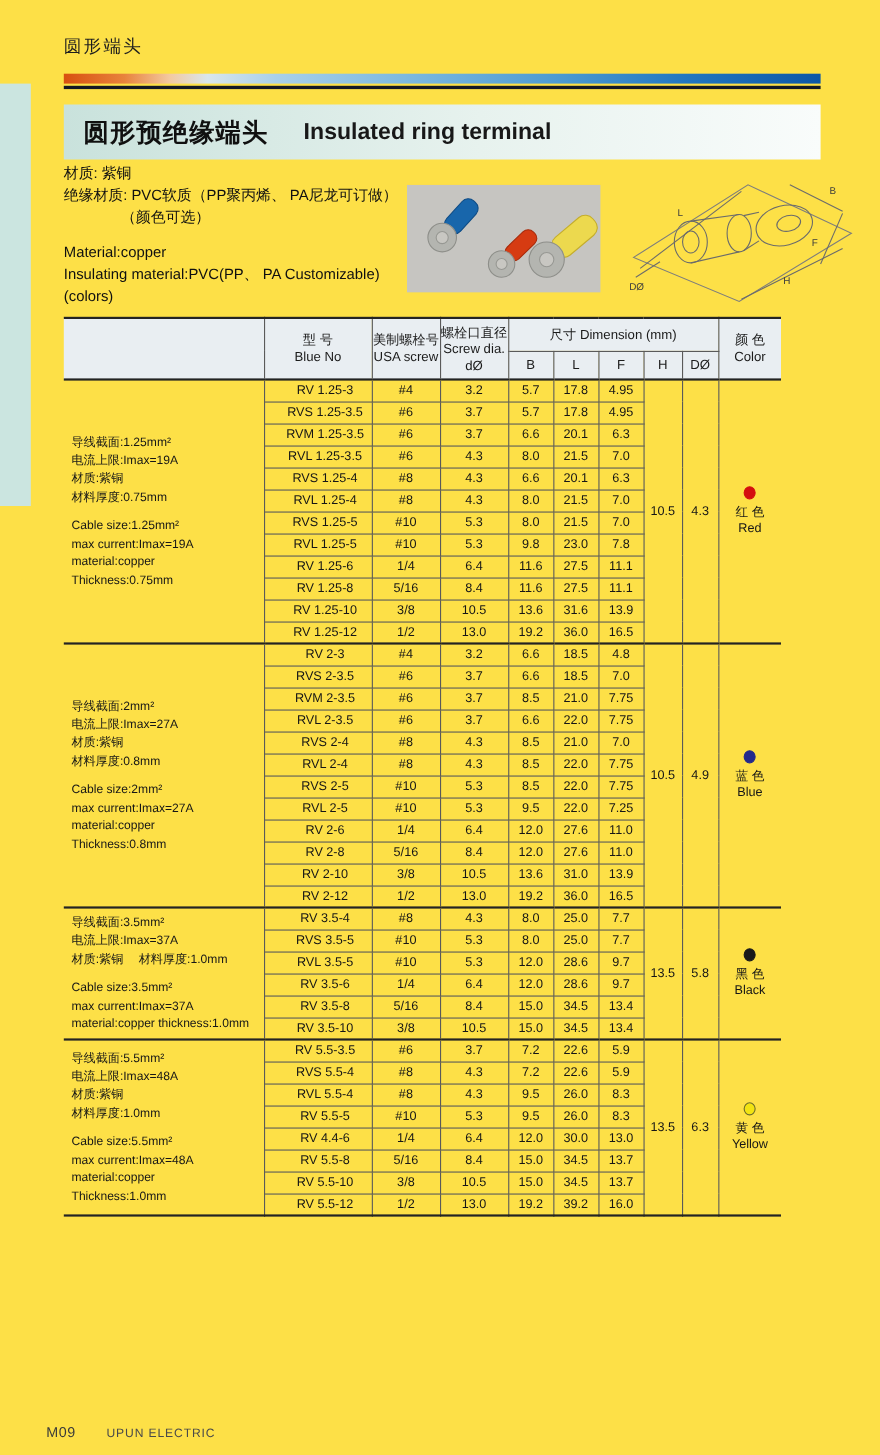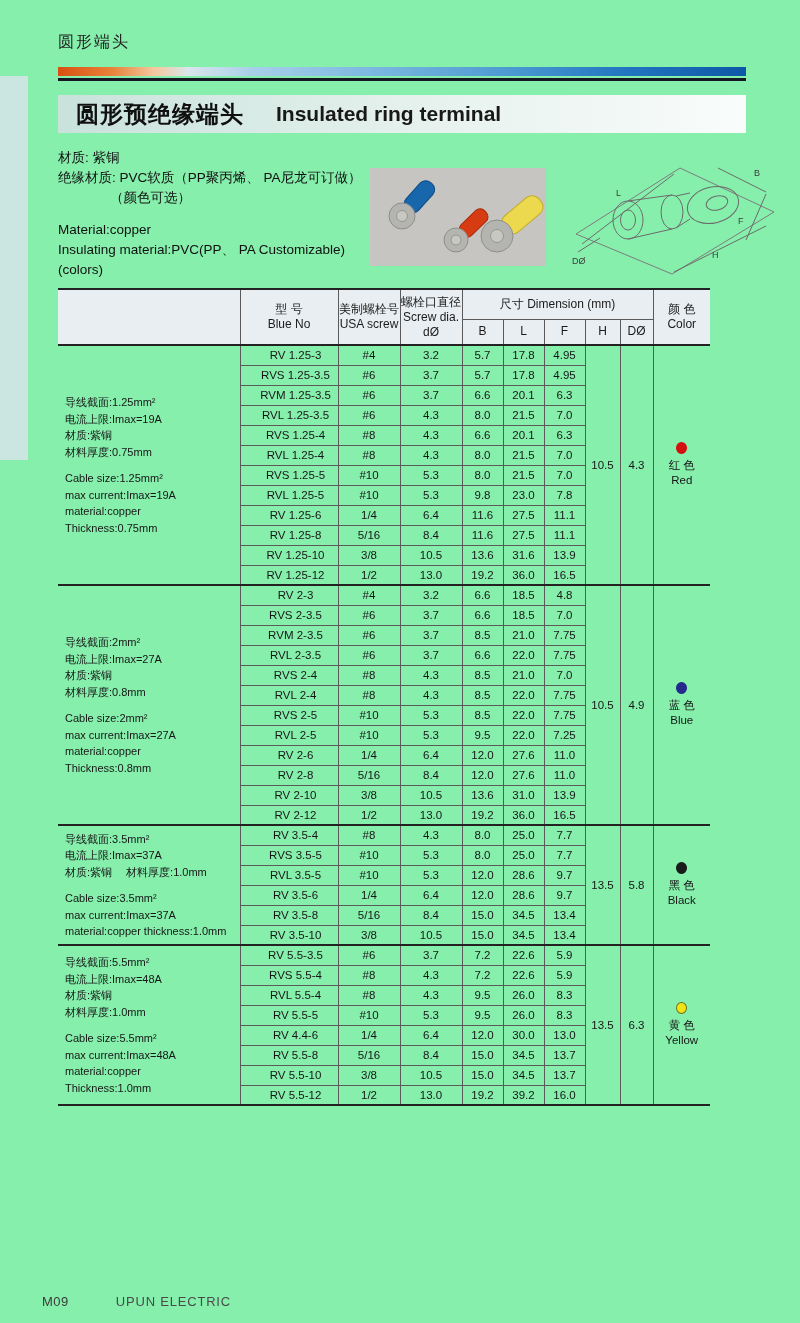--- a/index.html
+++ b/index.html
@@ -8,30 +8,30 @@
     --underline:#141824;
     --title-bg-left:#c9e2dc;
     --header-bg:#e9eef2;
     --side-strip:#cbe5e0;
     --line:#5a5a5a;
     --line-strong:#232323;
   }
   *{margin:0;padding:0;box-sizing:border-box;}
   html,body{background:#ffffff;}
   body{font-family:"Liberation Sans","DejaVu Sans",sans-serif;color:#1a1a1a;}
-  .page{position:relative;width:800px;height:1323px;background:#86efac;overflow:hidden;}
+  .page{position:relative;width:800px;height:1323px;background:#fde047;overflow:hidden;}
 
   .side-strip{position:absolute;left:0;top:76px;width:28px;height:384px;background:var(--side-strip);}
 
   .breadcrumb{position:absolute;left:58px;top:32px;font-size:16px;letter-spacing:2px;color:#1e1e1e;}
   .grad-bar{position:absolute;left:58px;top:67px;width:688px;height:9px;
     background:linear-gradient(90deg,#d8500f 0%,#e8833c 8%,#f3c9a0 14%,#d9e6ec 19%,#a9d0e9 28%,#7db9e0 45%,#4d9bd2 65%,#2277c0 82%,#0d57a7 100%);}
   .grad-underline{position:absolute;left:58px;top:78px;width:688px;height:3px;background:var(--underline);}
 
-  .title-bar{position:absolute;left:58px;top:95px;width:688px;height:38px;
+  .title-bar{position:absolute;left:58px;top:95px;width:688px;height:50px;
     background:linear-gradient(90deg,var(--title-bg-left) 0%,#e7f2ee 55%,#f9fcfb 100%);
     display:flex;align-items:center;padding-left:18px;}
   .title-cn{font-size:23px;font-weight:700;letter-spacing:1px;color:#101010;}
   .title-en{font-size:21px;font-weight:600;color:#181818;margin-left:32px;}
 
   .intro{position:absolute;left:58px;top:148px;width:320px;font-size:13.5px;line-height:20px;color:#101010;}
   .intro .indent{padding-left:52px;}
   .intro .gap{height:12px;}
 
   .photo{position:absolute;left:370px;top:168px;width:176px;height:98px;}
@@ -49,21 +49,21 @@
   .spec-table tbody td{height:20px;}
   .spec-table tbody tr.group-start td{border-top:2px solid var(--line-strong);}
   .desc-cell{text-align:left !important;padding:4px 4px 4px 7px !important;font-size:11px !important;line-height:16.5px;color:#1c1c1c;}
   .desc-cell .gap{height:10px;}
   .item-cell{text-align:center;padding-left:13px !important;}
   .color-cell .dot{display:inline-block;width:11px;height:12px;border-radius:50%;border:1px solid transparent;margin-bottom:2px;}
   .color-cell div{line-height:15px;font-size:11.5px;}
 
   .footer{position:absolute;left:42px;top:1286px;display:flex;align-items:baseline;}
   .footer .pageno{font-size:13px;color:#3a3a3a;letter-spacing:0.5px;margin-top:8px;}
-  .footer .company{font-size:13px;color:#4a4a4a;letter-spacing:0.8px;margin-left:47px;}
+  .footer .company{font-size:11px;color:#4a4a4a;letter-spacing:0.8px;margin-left:28px;}
 </style>
 </head>
 <body>
 
 <div class="page">
 
   <div class="side-strip"></div>
 
   <div class="breadcrumb">圆形端头</div>
   <div class="grad-bar"></div>

